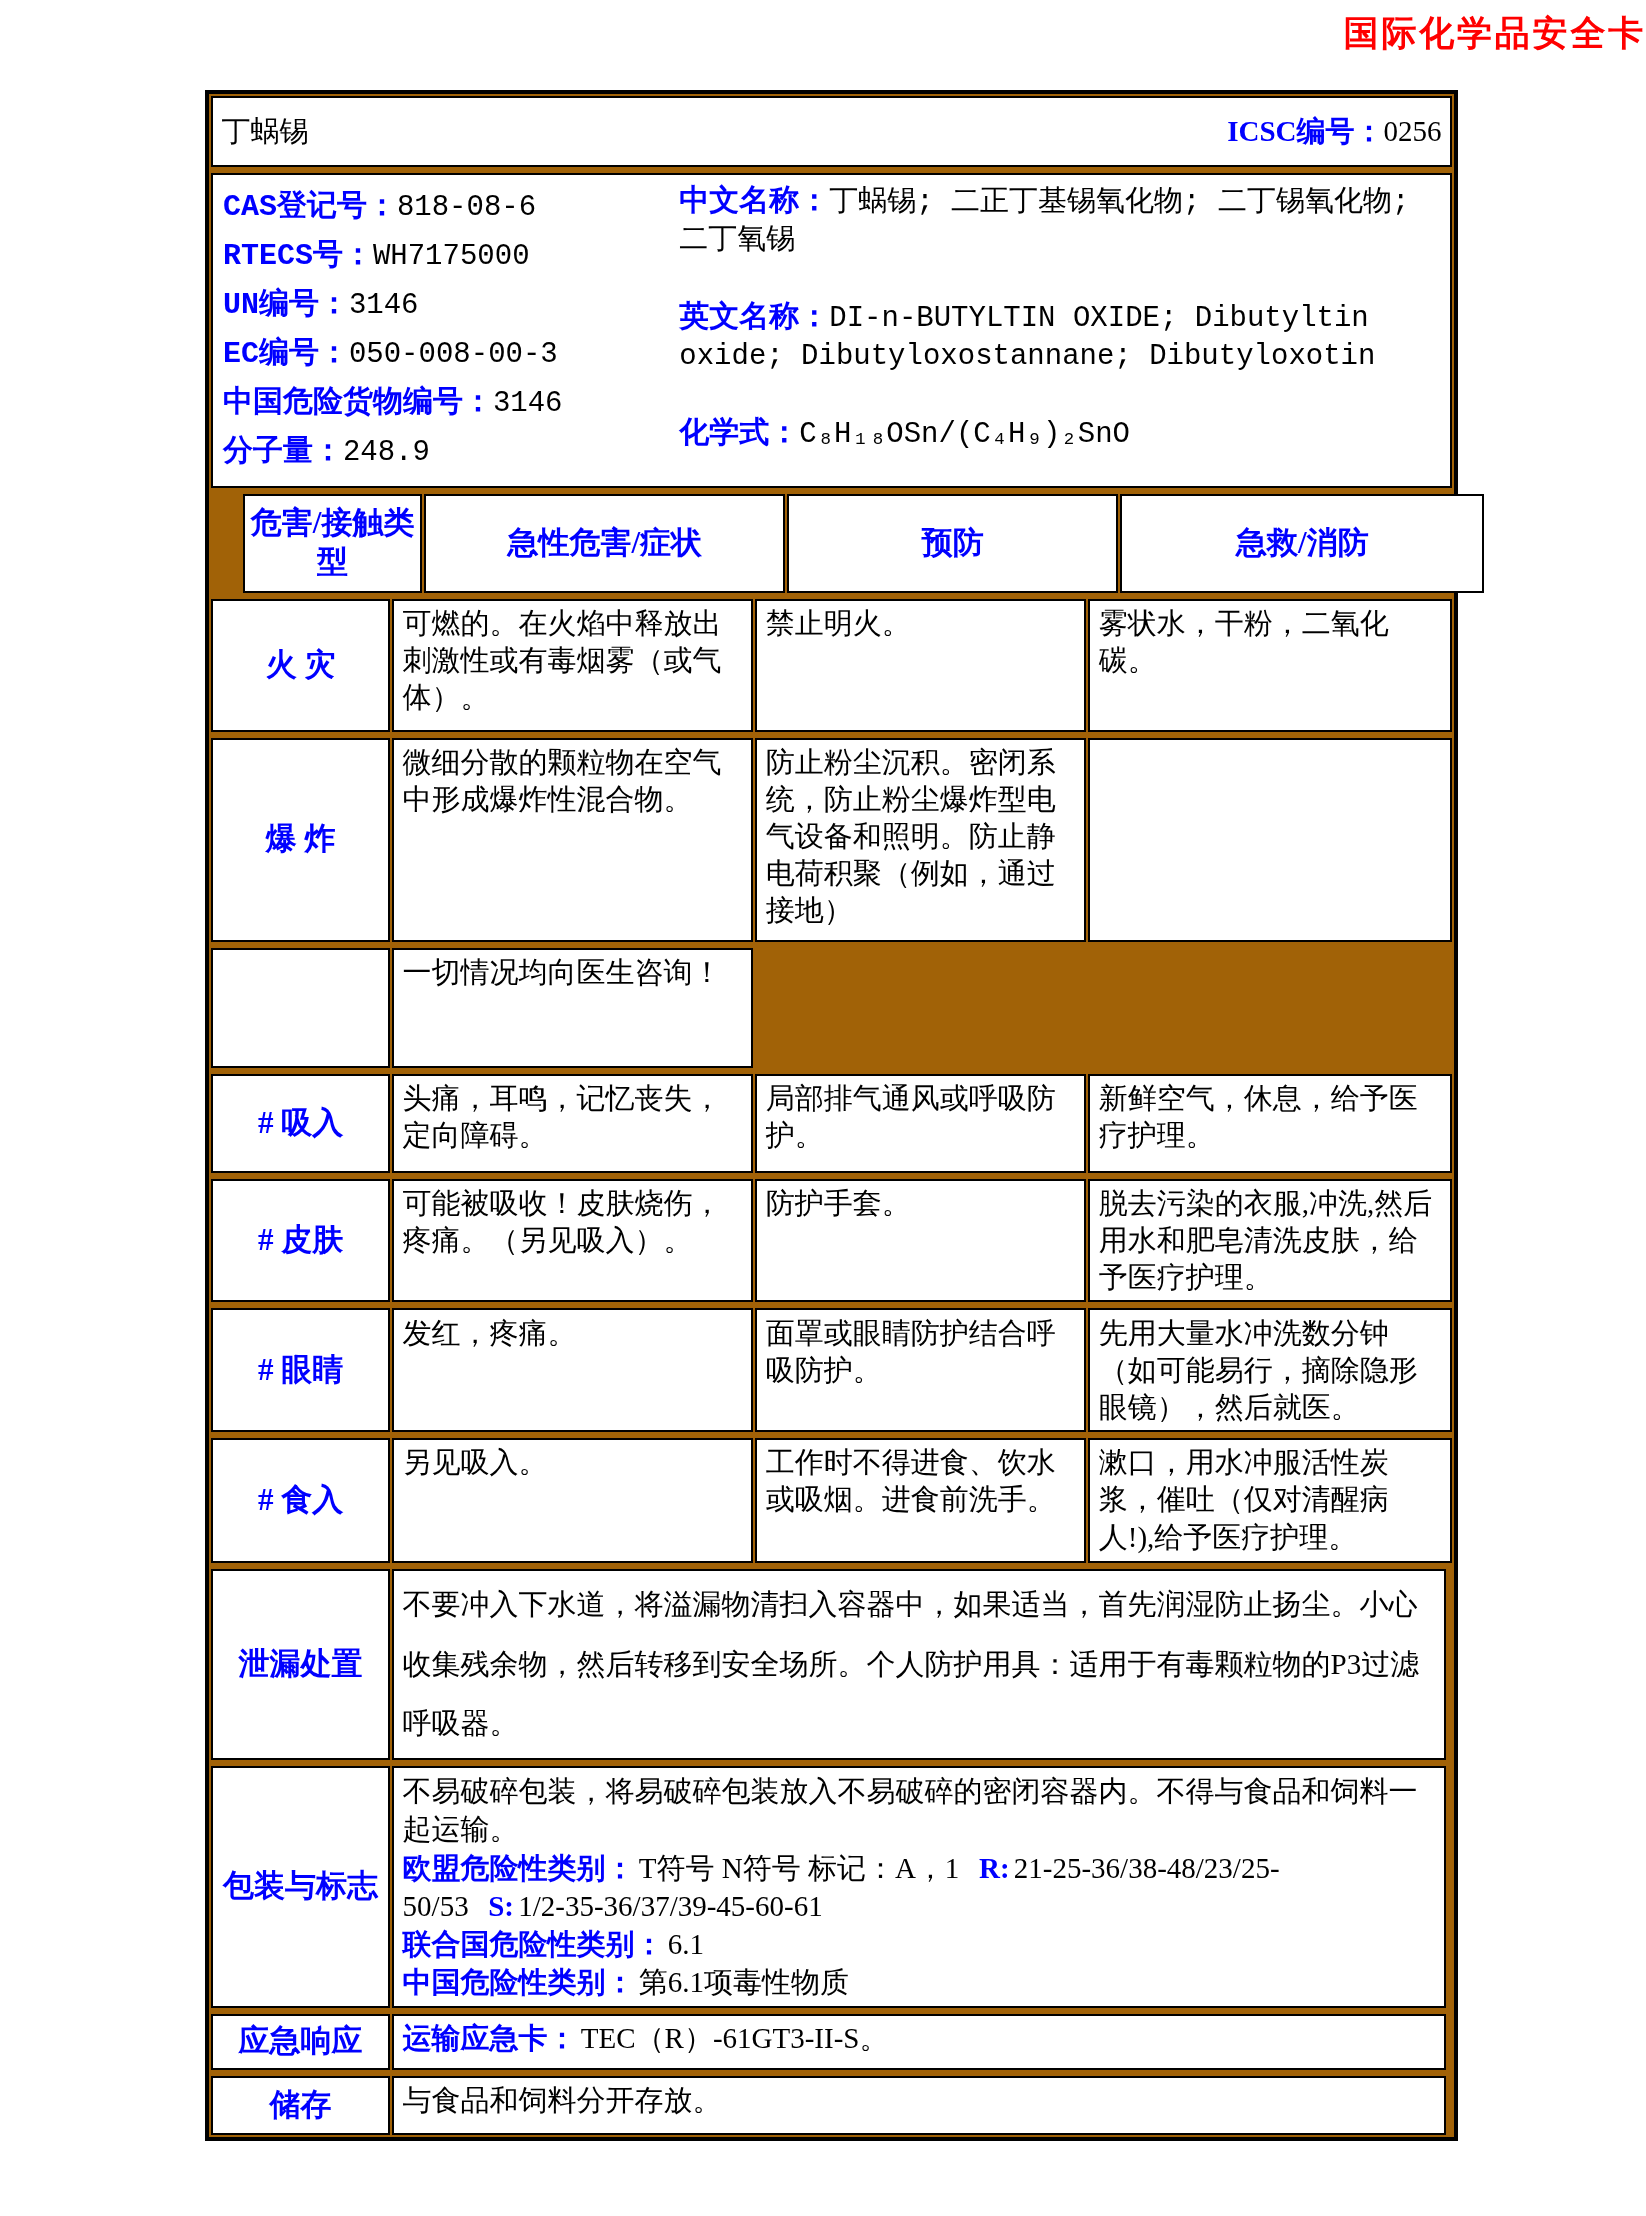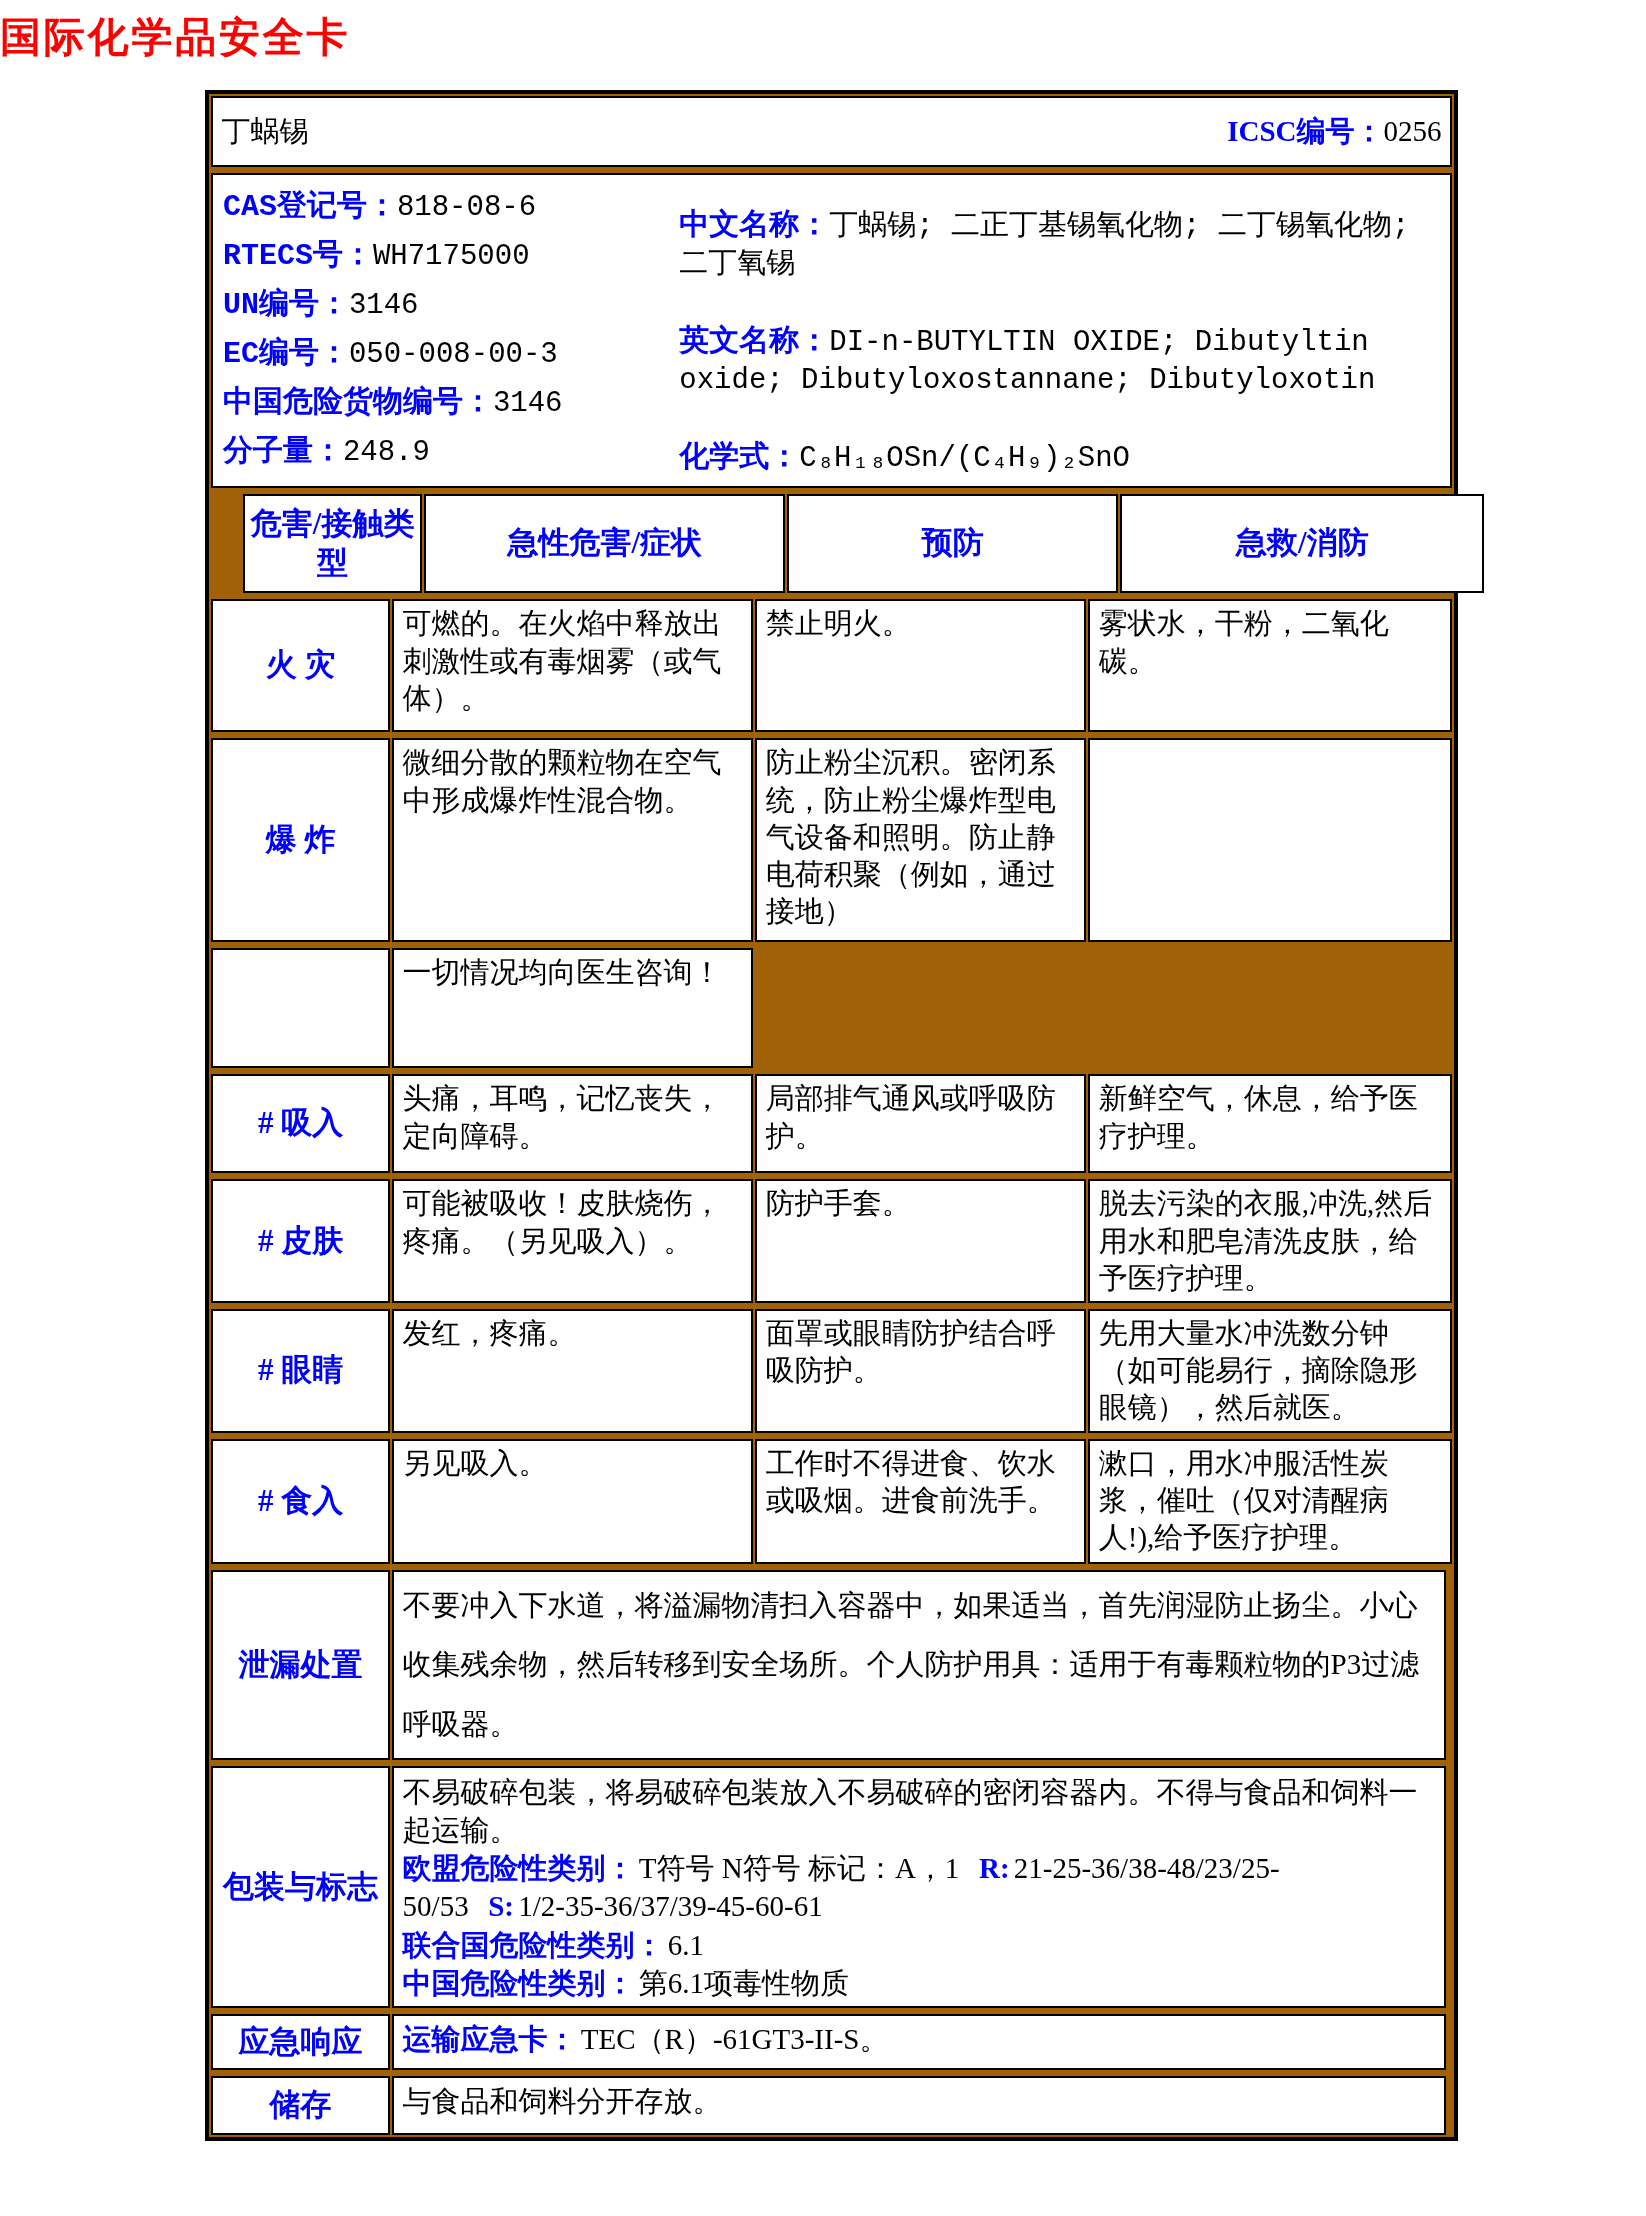--- a/index.html
+++ b/index.html
@@ -5,23 +5,23 @@
   * { box-sizing: border-box; margin: 0; padding: 0; }
   html, body { background: #ffffff; }
   body {
     width: 1646px; height: 2216px;
     font-family: "Liberation Serif", "DejaVu Serif", serif;
     color: #000;
     position: relative;
   }
   .title {
     padding-top: 9.8px;
-    text-align: left;
+    text-align: right;
     color: #ff0000;
-    font-size: 41px;
+    font-size: 35px;
     font-weight: bold;
     letter-spacing: 2.8px;
   }
   .card {
     position: absolute;
     left: 205px; top: 90px;
     width: 1253px;
     border: 4.2px solid #000;
     padding: 2.1px;
     background: #a16207;
@@ -64,21 +64,21 @@
   .r-st    { min-height: 59px; }
   .headcell-a {
     display: flex; justify-content: space-between; align-items: center;
     font-size: 29px;
   }
   .info-cell { display: flex; padding: 8.4px 9.8px; }
   .info-left  { width: 448px; }
   .info-right { flex: 1; padding-left: 8.4px; }
   .info-line { line-height: 1.62; font-size: 29px; white-space: nowrap; }
   .info-line .blue, .name-entry .blue { font-size: 30px; }
-  .name-entry { margin-bottom: 39px; line-height: 1.3; margin-top: 24px; }
+  .name-entry { margin-bottom: 39px; line-height: 1.3; }
   .name-entry:last-child { margin-bottom: 0; }
   .spill-text { line-height: 2.05; }
   .pack-cell p { line-height: 1.32; }
   .gap-left { margin-left: 19.6px; }
   .lab-sp { margin-right: 4.2px; }
 </style>
 </head>
 <body>
 
 <div class="page">

